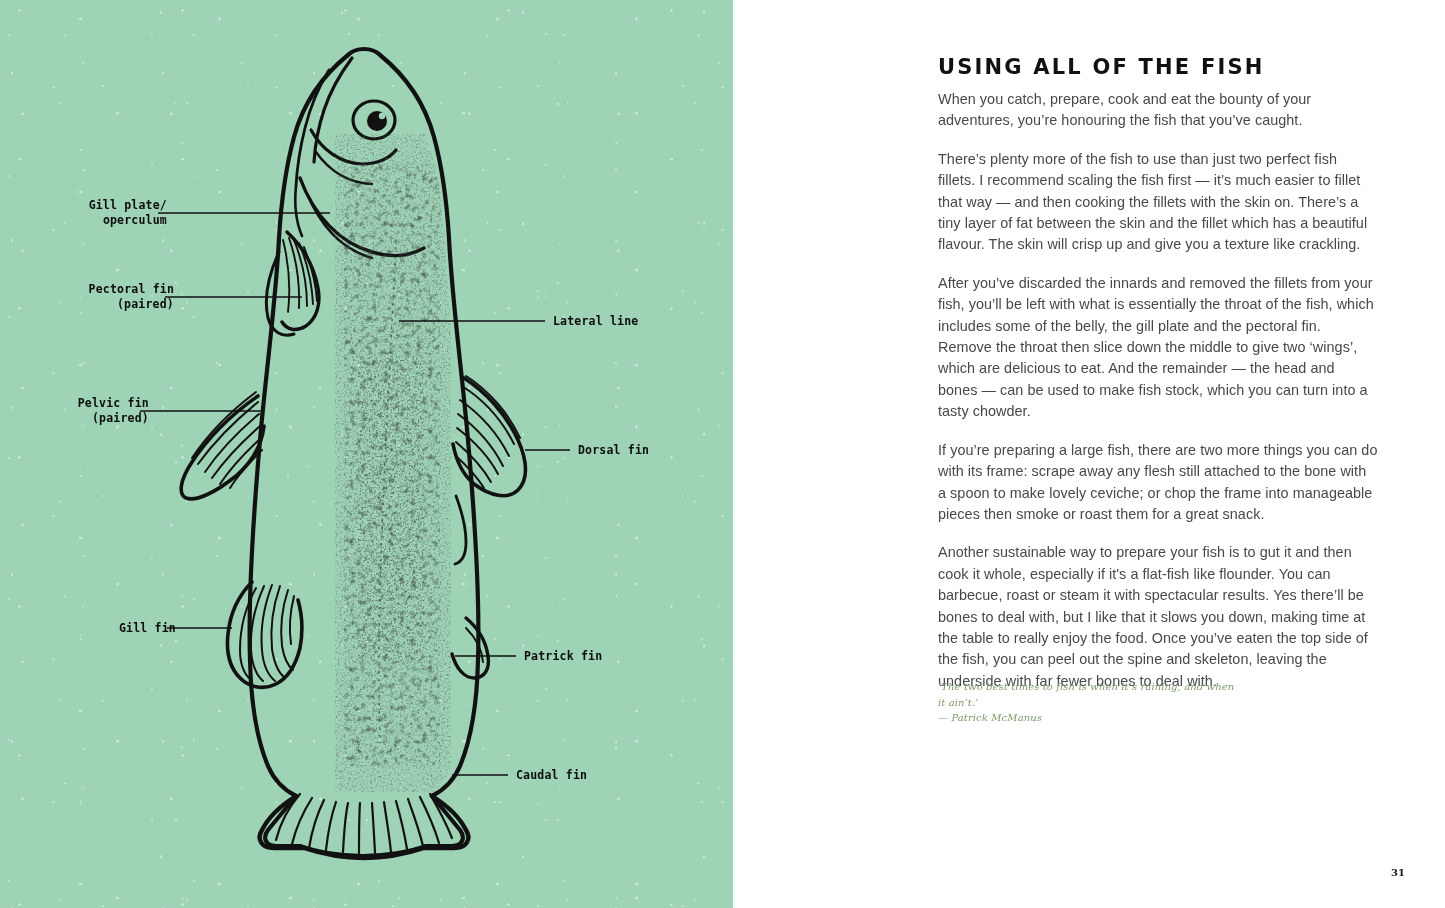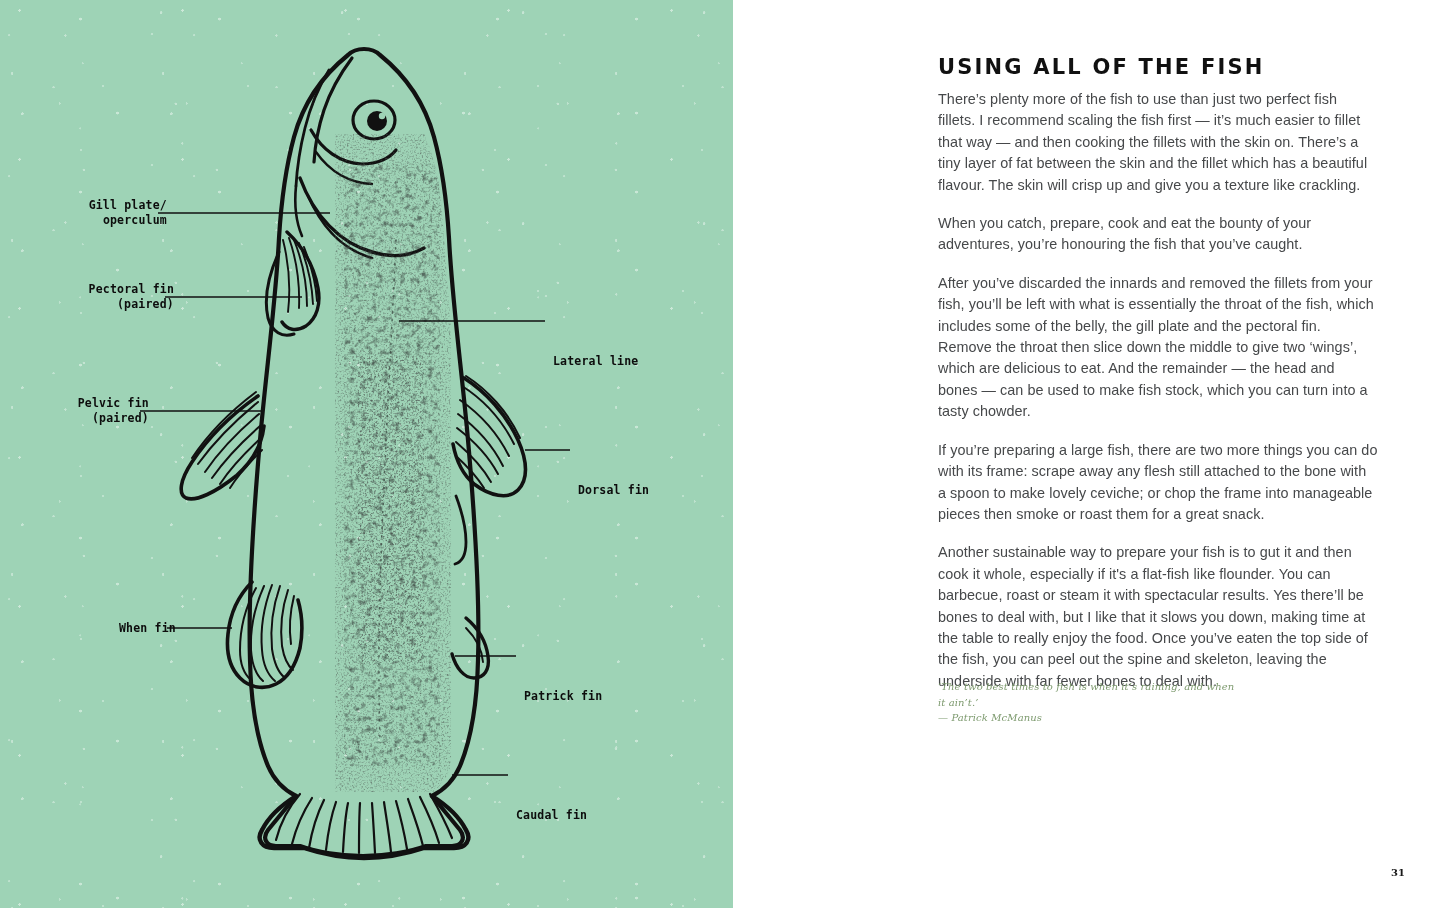--- a/index.html
+++ b/index.html
@@ -74,21 +74,21 @@
     position: absolute;
     font-family: "DejaVu Sans Mono", "Liberation Mono", monospace;
     font-size: 11.5px;
     font-weight: 700;
     color: #0d0d0d;
     letter-spacing: .2px;
     line-height: 15px;
     white-space: pre;
   }
   .label.right-aligned { text-align: right; padding-left: 15px; }
-  .label.left-aligned  { text-align: left; margin-top: 40px; }
+  .label.left-aligned  { text-align: left; }
 
   
   .right-page {
     position: relative;
     width: 712px;
     height: 908px;
     background: #ffffff;
     flex: 0 0 712px;
   }
   .text-column {
@@ -302,36 +302,36 @@
 
     <div class="label right-aligned" style="left:0; top:198px; width:152px;">Gill plate/
 operculum</div>
 
     <div class="label right-aligned" style="left:0; top:282px; width:159px;">Pectoral fin
 (paired)</div>
 
     <div class="label right-aligned" style="left:0; top:396px; width:134px;">Pelvic fin
 (paired)</div>
 
-    <div class="label right-aligned" style="left:0; top:621px; width:161px;">When fin</div>
+    <div class="label right-aligned" style="left:0; top:621px; width:161px;">Gill fin</div>
 
     <div class="label left-aligned" style="left:553px; top:314px;">Lateral line</div>
 
     <div class="label left-aligned" style="left:578px; top:443px;">Dorsal fin</div>
 
     <div class="label left-aligned" style="left:524px; top:649px;">Patrick fin</div>
 
     <div class="label left-aligned" style="left:516px; top:768px;">Caudal fin</div>
   </div>
 
   <div class="right-page">
     <div class="text-column">
       <h1 class="article-title">USING ALL OF THE FISH</h1>
+      <p class="body-par">When you catch, prepare, cook and eat the bounty of your adventures, you’re honouring the fish that you’ve caught.</p>
       <p class="body-par">There’s plenty more of the fish to use than just two perfect fish fillets. I recommend scaling the fish first — it’s much easier to fillet that way — and then cooking the fillets with the skin on. There’s a tiny layer of fat between the skin and the fillet which has a beautiful flavour. The skin will crisp up and give you a texture like crackling.</p>
-      <p class="body-par">When you catch, prepare, cook and eat the bounty of your adventures, you’re honouring the fish that you’ve caught.</p>
       <p class="body-par">After you’ve discarded the innards and removed the fillets from your fish, you’ll be left with what is essentially the throat of the fish, which includes some of the belly, the gill plate and the pectoral fin. Remove the throat then slice down the middle to give two ‘wings’, which are delicious to eat. And the remainder — the head and bones — can be used to make fish stock, which you can turn into a tasty chowder.</p>
       <p class="body-par">If you’re preparing a large fish, there are two more things you can do with its frame: scrape away any flesh still attached to the bone with a spoon to make lovely ceviche; or chop the frame into manageable pieces then smoke or roast them for a great snack.</p>
       <p class="body-par">Another sustainable way to prepare your fish is to gut it and then cook it whole, especially if it's a flat-fish like flounder. You can barbecue, roast or steam it with spectacular results. Yes there’ll be bones to deal with, but I like that it slows you down, making time at the table to really enjoy the food. Once you’ve eaten the top side of the fish, you can peel out the spine and skeleton, leaving the underside with far fewer bones to deal with.</p>
     </div>
 
     <div class="pull-quote">
       <span>‘The two best times to fish is when it’s raining, and when it ain’t.’</span>
       <span class="attrib">— Patrick McManus</span>
     </div>
 

